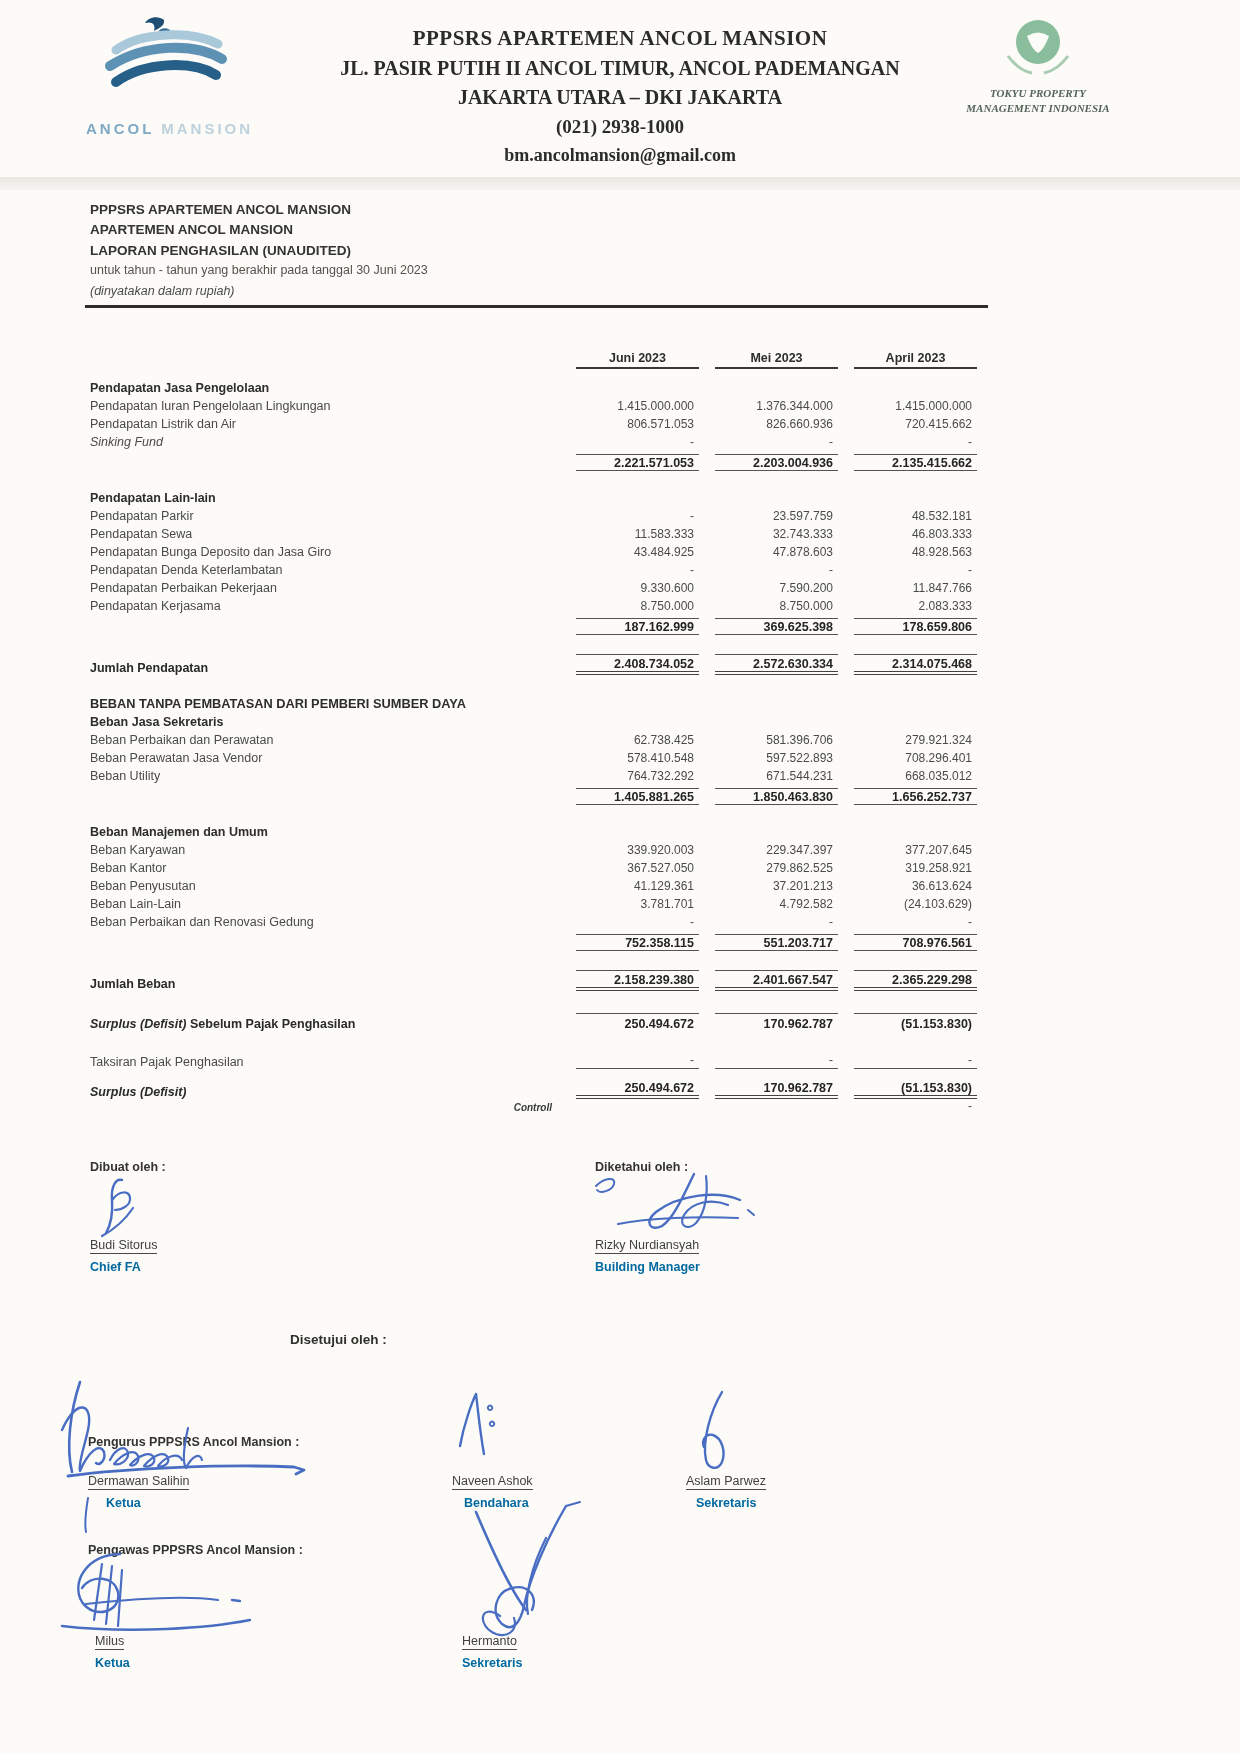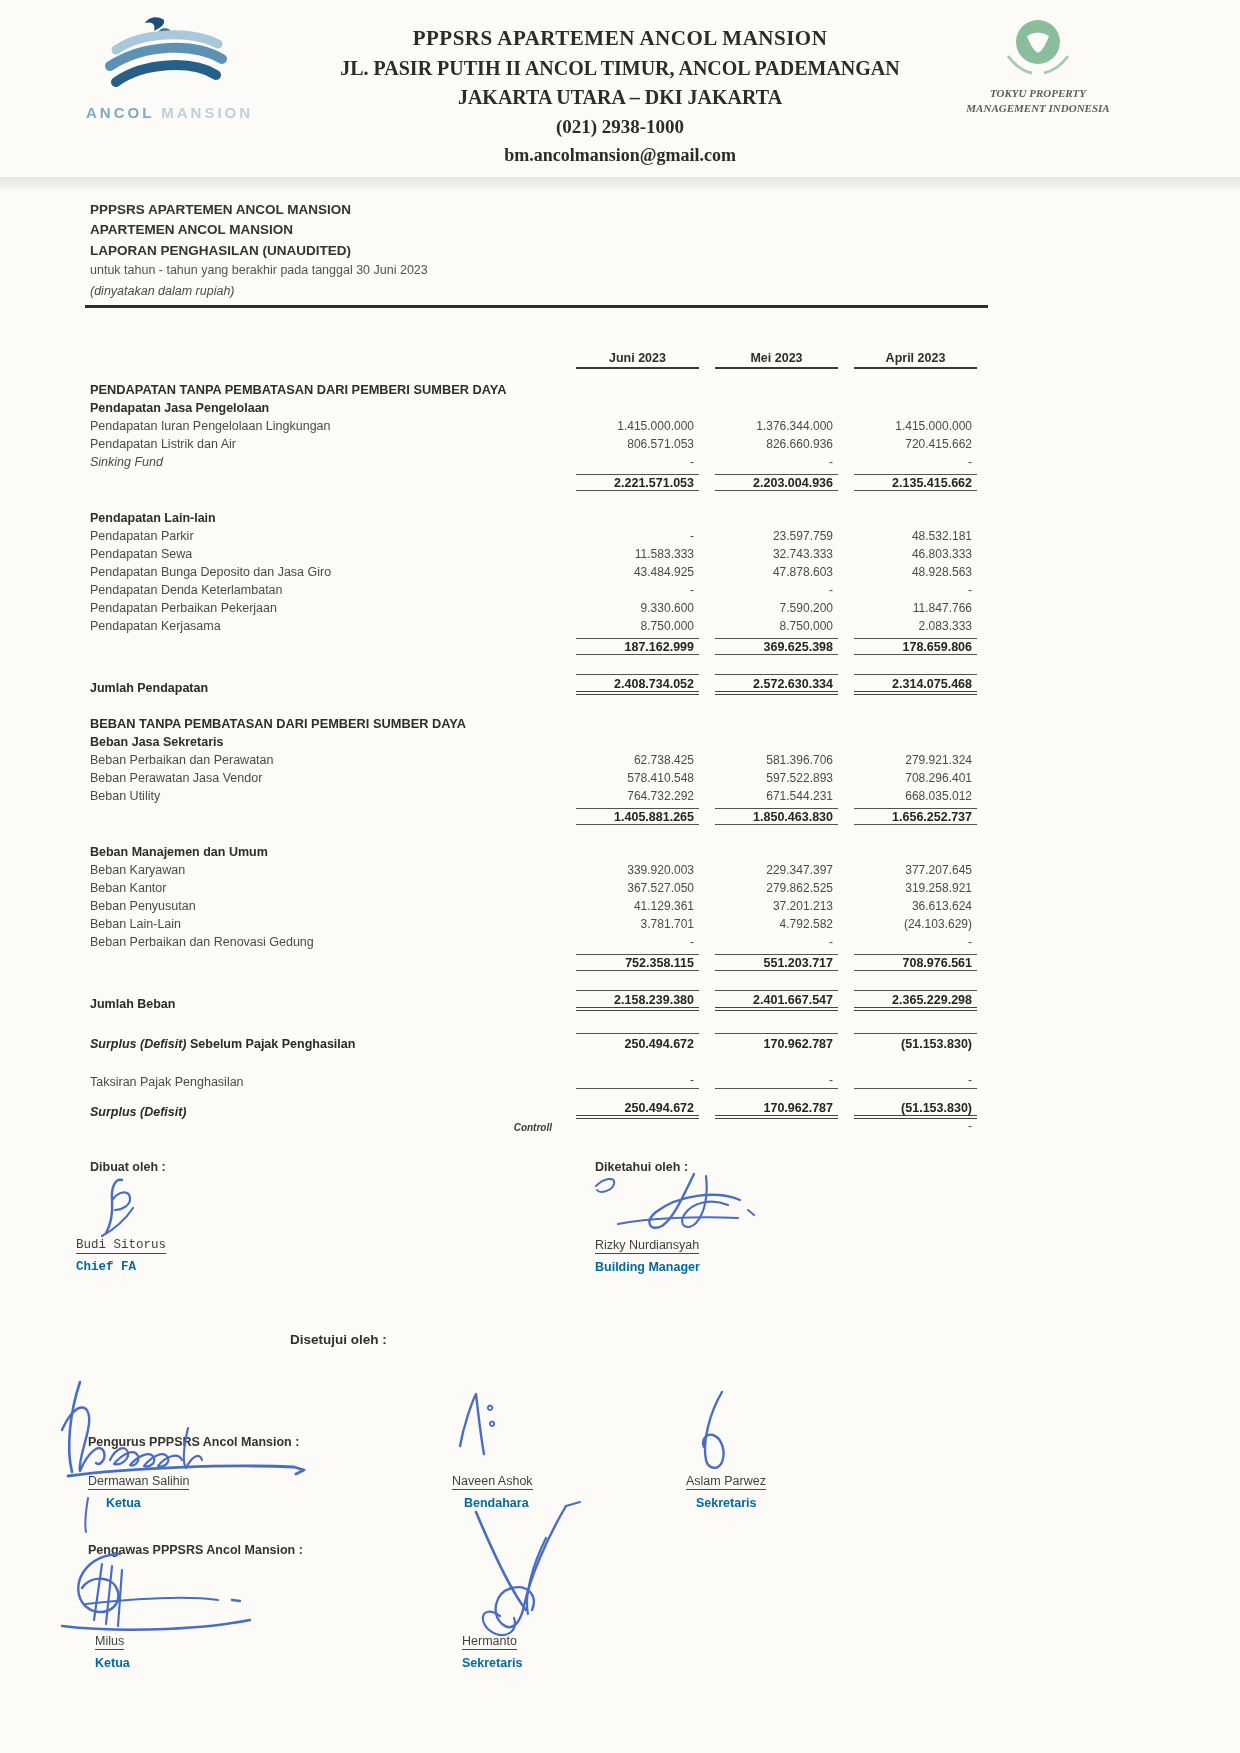--- a/index.html
+++ b/index.html
@@ -13,21 +13,21 @@
   .scan-band { position:absolute; left:0; top:177px; width:1240px; height:13px;
     background:linear-gradient(#e7e6e1,#f6f5f1); }
   .lh-center { position:absolute; left:280px; top:26px; width:680px; text-align:center;
     font-family:"Liberation Serif", serif; font-weight:bold; color:#2b2b28; }
   .lh-org   { font-size:21px; letter-spacing:.5px; }
   .lh-addr1 { font-size:20px; margin-top:6px; }
   .lh-addr2 { font-size:20px; margin-top:6px; }
   .lh-phone { font-size:19px; margin-top:7px; }
   .lh-email { font-size:18px; margin-top:7px; }
   .logo-left { position:absolute; left:86px; top:14px; width:170px; }
-  .logo-left-text { margin-top:0; font-size:15px; font-weight:bold; letter-spacing:3px; }
+  .logo-left-text { margin-top:16px; font-size:15px; font-weight:bold; letter-spacing:3px; }
   .logo-left-text .a { color:#7ea9c6; }
   .logo-left-text .m { color:#bdd1dc; }
   .logo-right { position:absolute; left:928px; top:16px; width:220px; text-align:center; }
   .logo-right-text { margin-top:4px; font-family:"Liberation Serif", serif;
     font-style:italic; font-weight:bold; font-size:11px; color:#55645a; line-height:1.35; }
   
   .title-block { position:absolute; left:90px; top:200px; line-height:1.5; }
   .tb-b { font-size:13.5px; font-weight:bold; color:#333; }
   .tb-n { font-size:12.5px; color:#55524e; }
   .currency-note { position:absolute; left:90px; top:284px; font-size:12.5px;
@@ -128,26 +128,20 @@
   <div class="top-rule"></div>
 
   <div class="fin-table">
     <div class="trow thead-row">
       <div class="lab"></div>
       <div class="colhead">Juni 2023</div>
       <div class="colhead">Mei 2023</div>
       <div class="colhead">April 2023</div>
     </div>
     <div id="table-body">
-        <div class="trow r-sec">
-          <div class="lab">PENDAPATAN TANPA PEMBATASAN DARI PEMBERI SUMBER DAYA</div>
-          <div class="val"></div>
-          <div class="val"></div>
-          <div class="val"></div>
-        </div>
         <div class="trow r-sub">
           <div class="lab">Pendapatan Jasa Pengelolaan</div>
           <div class="val"></div>
           <div class="val"></div>
           <div class="val"></div>
         </div>
         <div class="trow r-item">
           <div class="lab">Pendapatan Iuran Pengelolaan Lingkungan</div>
           <div class="val">1.415.000.000</div>
           <div class="val">1.376.344.000</div>
@@ -359,21 +353,21 @@
         </div>
       </div>
   </div>
 
   <div class="soff soff-label" style="left:90px; top:1160px;">Dibuat oleh :</div>
   <svg class="sig" style="left:96px; top:1172px;" width="58" height="66" viewBox="0 0 58 66">
     <path d="M26,8 C19,6 15,16 16,28 C17,42 14,54 10,61" stroke-width="2.4"></path>
     <path d="M17,27 C23,19 33,18 34,26 C35,33 26,38 19,38" stroke-width="2.2"></path>
     <path d="M6,64 C17,58 29,48 37,36" stroke-width="2.2"></path>
   </svg>
-  <div class="soff" style="left:76px; top:1238px;font-family:Liberation Mono, monospace;">
+  <div class="soff" style="left:90px; top:1238px;">
     <span class="soff-name">Budi Sitorus</span>
     <div class="soff-role">Chief FA</div>
   </div>
 
   <div class="soff soff-label" style="left:595px; top:1160px;">Diketahui oleh :</div>
   <svg class="sig" style="left:588px; top:1168px;" width="170" height="68" viewBox="0 0 170 68">
     <path d="M8,18 C16,10 28,8 26,16 C24,23 12,26 9,22" stroke-width="2"></path>
     <path d="M106,6 C96,26 86,50 74,58 C62,64 56,54 68,44 C90,27 128,22 152,32" stroke-width="2.4"></path>
     <path d="M118,8 C120,24 118,44 108,55 C100,63 90,58 96,47 C104,34 124,30 140,37" stroke-width="2.2"></path>
     <path d="M30,56 C60,50 110,48 150,50" stroke-width="2.2"></path>

